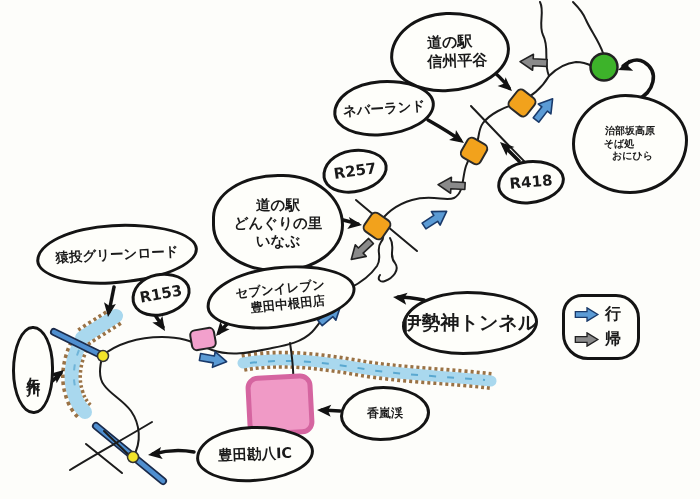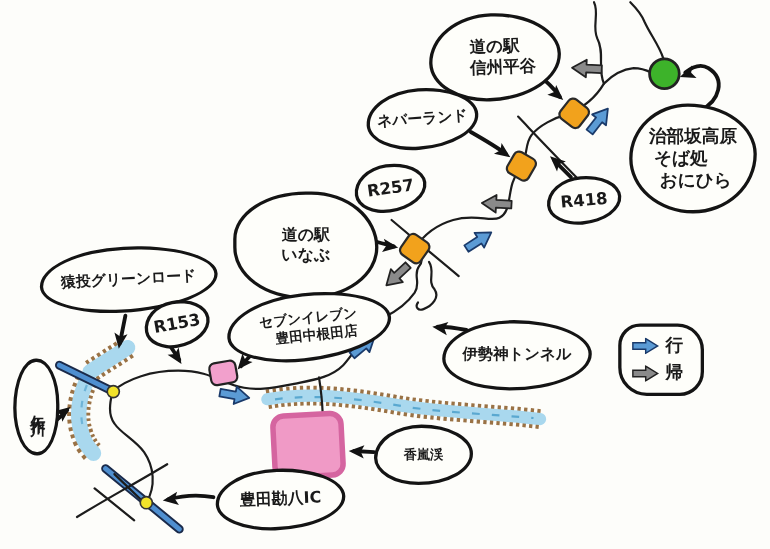--- a/index.html
+++ b/index.html
@@ -129,36 +129,37 @@
       <circle cx="103" cy="356" r="5.5" fill="#f2e32a" stroke="#333" stroke-width="1.5"></circle>
       <circle cx="133" cy="457" r="5.5" fill="#f2e32a" stroke="#333" stroke-width="1.5"></circle>
     </g>
   </svg>
 
   <div class="bubble" style="left:390px;top:12px;width:120px;height:80px;font-size:15px;transform:rotate(-2deg);">
     <div class="ln">道の駅</div>
     <div class="ln" style="margin-left:14px">信州平谷</div>
   </div>
 
-  <div class="bubble" style="left:572px;top:94px;width:116px;height:100px;font-size:16px;border-radius:46% 54% 50% 50%/50% 46% 54% 50%;">
+  <div class="bubble" style="left:572px;top:94px;width:116px;height:100px;font-size:10px;border-radius:46% 54% 50% 50%/50% 46% 54% 50%;">
     <div class="ln">治部坂高原</div>
     <div class="ln" style="margin-right:22px">そば処</div>
     <div class="ln" style="margin-left:5px">おにひら</div>
   </div>
 
   <div class="bubble" style="left:333px;top:80px;width:102px;height:56px;font-size:13.5px;transform:rotate(-4deg);">
     <div class="ln">ネバーランド</div>
   </div>
 
   <div class="bubble" style="left:322px;top:149px;width:66px;height:44px;font-size:15px;transform:rotate(-8deg);">
     <div class="ln">R257</div>
   </div>
 
   <div class="bubble" style="left:212px;top:174px;width:132px;height:98px;font-size:14.5px;border-radius:52% 48% 50% 50%/46% 54% 50% 50%;">
     <div class="ln">道の駅</div>
+    <div class="ln">どんぐりの里</div>
     <div class="ln" style="">いなぶ</div>
   </div>
 
   <div class="bubble" style="left:497px;top:160px;width:68px;height:44px;font-size:15px;transform:rotate(-5deg);">
     <div class="ln">R418</div>
   </div>
 
   <div class="bubble" style="left:36px;top:224px;width:162px;height:60px;font-size:13.5px;transform:rotate(-3deg);">
     <div class="ln">猿投グリーンロード</div>
   </div>
@@ -169,21 +170,21 @@
 
   <div class="bubble" style="left:206px;top:266px;width:150px;height:62px;font-size:12.5px;transform:rotate(-6deg);">
     <div class="ln">セブンイレブン</div>
     <div class="ln" style="margin-left:12px">豊田中根田店</div>
   </div>
 
   <div class="bubble" style="left:12px;top:326px;width:42px;height:88px;font-size:14px;border-radius:50% 50% 48% 52%/52% 48% 50% 50%;">
     <div class="ln vtext">矢作川</div>
   </div>
 
-  <div class="bubble" style="left:402px;top:291px;width:136px;height:64px;font-size:14px;">
+  <div class="bubble" style="left:402px;top:291px;width:136px;height:64px;font-size:19px;">
     <div class="ln">伊勢神トンネル</div>
   </div>
 
   <div class="bubble" style="left:340px;top:386px;width:90px;height:55px;font-size:12px;">
     <div class="ln">香嵐渓</div>
   </div>
 
   <div class="bubble" style="left:196px;top:426px;width:118px;height:56px;font-size:14.5px;transform:rotate(-2deg);">
     <div class="ln">豊田勘八IC</div>
   </div>

